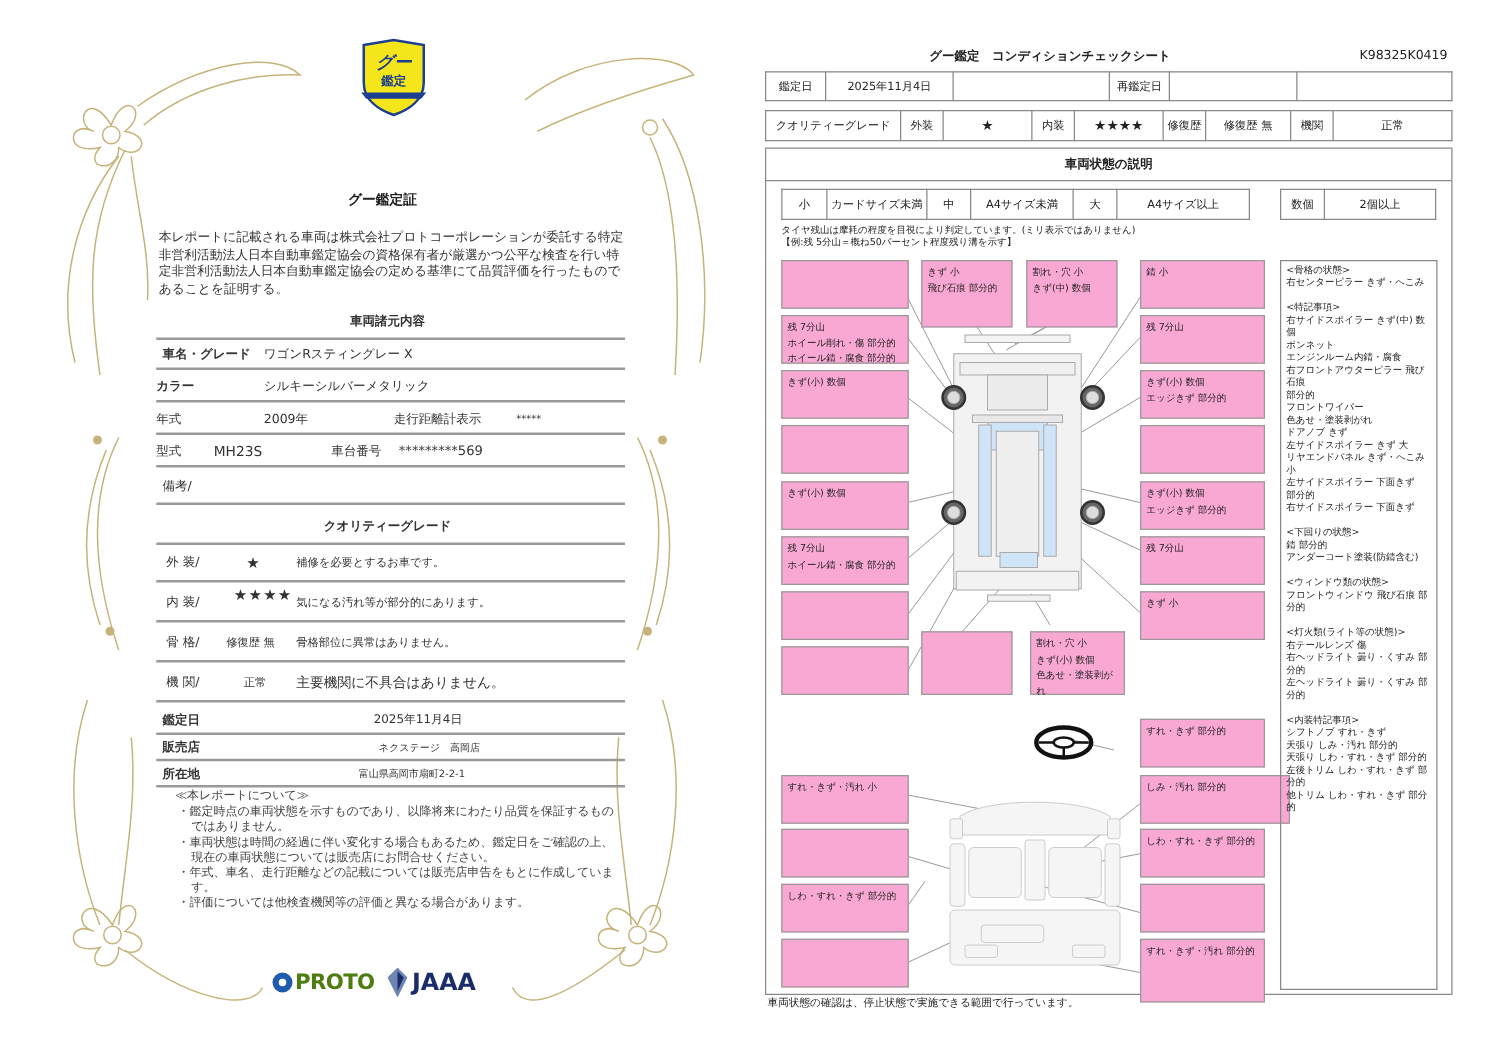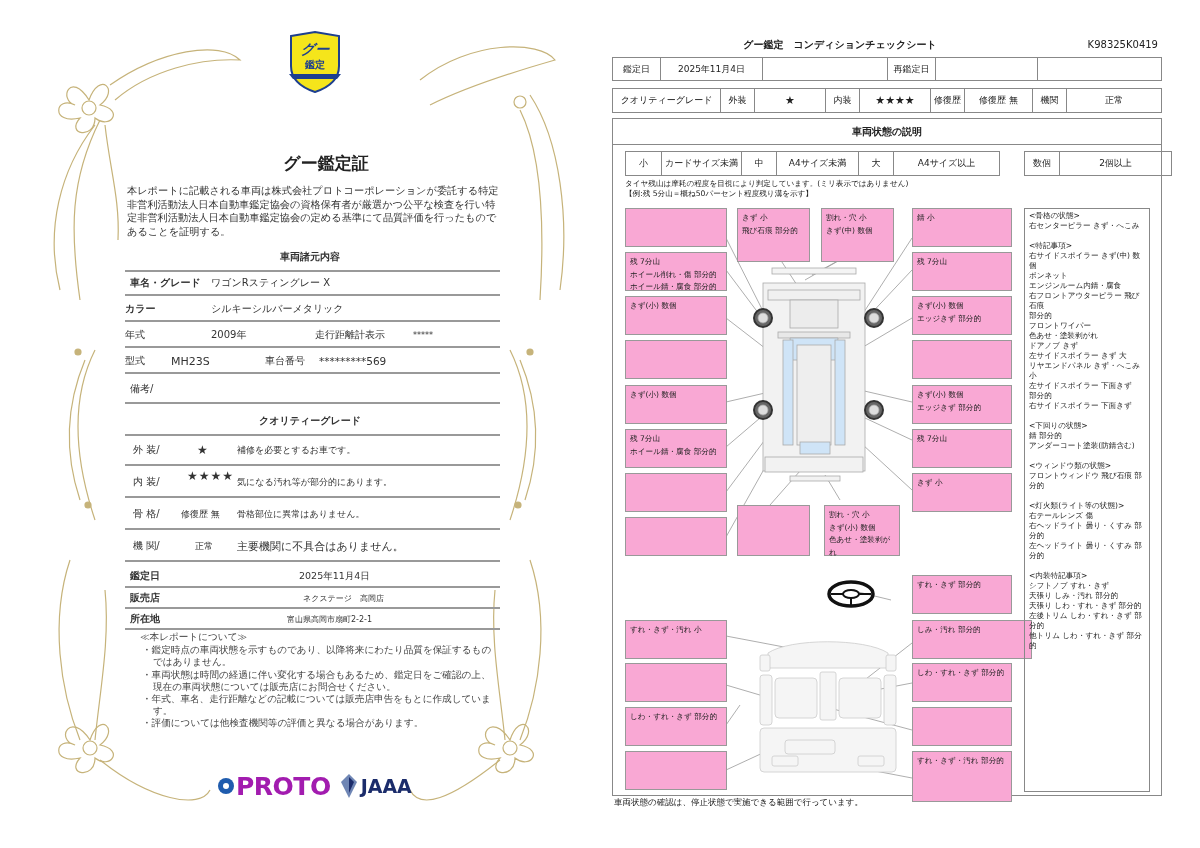--- a/index.html
+++ b/index.html
@@ -5,38 +5,38 @@
   * { box-sizing: border-box; margin: 0; padding: 0; }
   html, body { width: 1200px; height: 848px; background: #fff; overflow: hidden; }
   body { position: relative; font-family: "DejaVu Sans", "Liberation Sans", sans-serif; color: #222; }
 
   
   .left { position: absolute; left: 0; top: 0; width: 600px; height: 848px; }
   .ornament { position: absolute; left: 0; top: 0; width: 600px; height: 848px; pointer-events: none; }
   .badge { position: absolute; left: 287px; top: 30px; width: 56px; height: 64px; }
   .script-title { position: absolute; left: 145px; top: 98px; width: 330px; text-align: center;
     font-family: "DejaVu Serif", serif; font-style: italic; font-size: 34px; color: #a68f48; letter-spacing: 0.5px; }
-  .cert-title { position: absolute; left: 136px; top: 152px; width: 380px; text-align: center; font-size: 17px; font-weight: bold; }
+  .cert-title { position: absolute; left: 116px; top: 152px; width: 380px; text-align: center; font-size: 11px; font-weight: bold; }
   .cert-text { position: absolute; left: 127px; top: 184px; width: 372px; font-family: "DejaVu Serif", serif; font-size: 10.2px; line-height: 13.5px; color: #333; }
 
   .sec-title { position: absolute; left: 120px; width: 380px; text-align: center; font-size: 10px; font-weight: bold; color: #333; }
   .row { position: absolute; left: 125px; width: 375px; border-bottom: 2px solid #999; font-size: 10px; color: #333; }
   .row span { position: absolute; top: 50%; transform: translateY(-50%); white-space: nowrap; }
   .row .lbl { font-weight: bold; }
   .row .star { font-size: 12px; letter-spacing: 1px; }
   .row-top { position: absolute; left: 125px; width: 375px; border-top: 2px solid #999; }
 
   .notes { position: absolute; left: 140px; top: 631px; width: 360px; font-family: "DejaVu Serif", serif; font-size: 9.6px; line-height: 12.2px; color: #444; }
   .notes .hd { margin-bottom: 1px; }
   .notes ul { list-style: none; }
   .notes li { padding-left: 13px; text-indent: -11px; }
   .notes li::before { content: "・"; }
 
   .logos { position: absolute; left: 218px; top: 772px; height: 28px; display: flex; align-items: center; gap: 10px; }
-  .proto { font-weight: bold; font-size: 25px; color: #a21caf; letter-spacing: -0.5px; display: flex; align-items: center; }
+  .proto { font-weight: bold; font-size: 17px; color: #4d7c0f; letter-spacing: -0.5px; display: flex; align-items: center; }
   .proto .q { display: inline-block; width: 16px; height: 16px; border-radius: 50%; background: #1f5cae; margin-right: 2px; position: relative; }
   .proto .q::after { content: ""; position: absolute; left: 5px; top: 5px; width: 6px; height: 6px; border-radius: 50%; background: #fff; }
   .jaaa { font-weight: bold; font-size: 19px; color: #1b2c6b; display: flex; align-items: center; gap: 4px; }
 
   
   .right { position: absolute; left: 600px; top: 0; width: 600px; height: 848px; font-size: 9px; }
   .r-title { position: absolute; left: 140px; top: 38px; width: 200px; text-align: center; font-size: 10px; font-weight: bold; color: #222; }
   .r-code { position: absolute; right: 42px; top: 39px; font-size: 10px; color: #222; }
   table.grid { position: absolute; border-collapse: collapse; font-size: 9px; color: #222; }
   table.grid td { border: 1px solid #888; text-align: center; vertical-align: middle; padding: 0 3px; white-space: nowrap; }
@@ -242,21 +242,21 @@
         <tr>
       <td style="width:36px">小</td>
       <td style="width:80px">カードサイズ未満</td>
       <td style="width:35px">中</td>
       <td style="width:82px">A4サイズ未満</td>
       <td style="width:35px">大</td>
       <td>A4サイズ以上</td>
     </tr>
   </tbody>
     </table>
-  <table class="grid" style="left:424px;top:151px;width:148px;height:25px">
+  <table class="grid" style="left:424px;top:151px;width:125px;height:25px">
     <tbody>
         <tr>
       <td style="width:35px">数個</td>
       <td>2個以上</td>
     </tr>
   </tbody>
     </table>
 
   <div class="tire-note">
     <div>タイヤ残山は摩耗の程度を目視により判定しています。(ミリ表示ではありません)</div>

